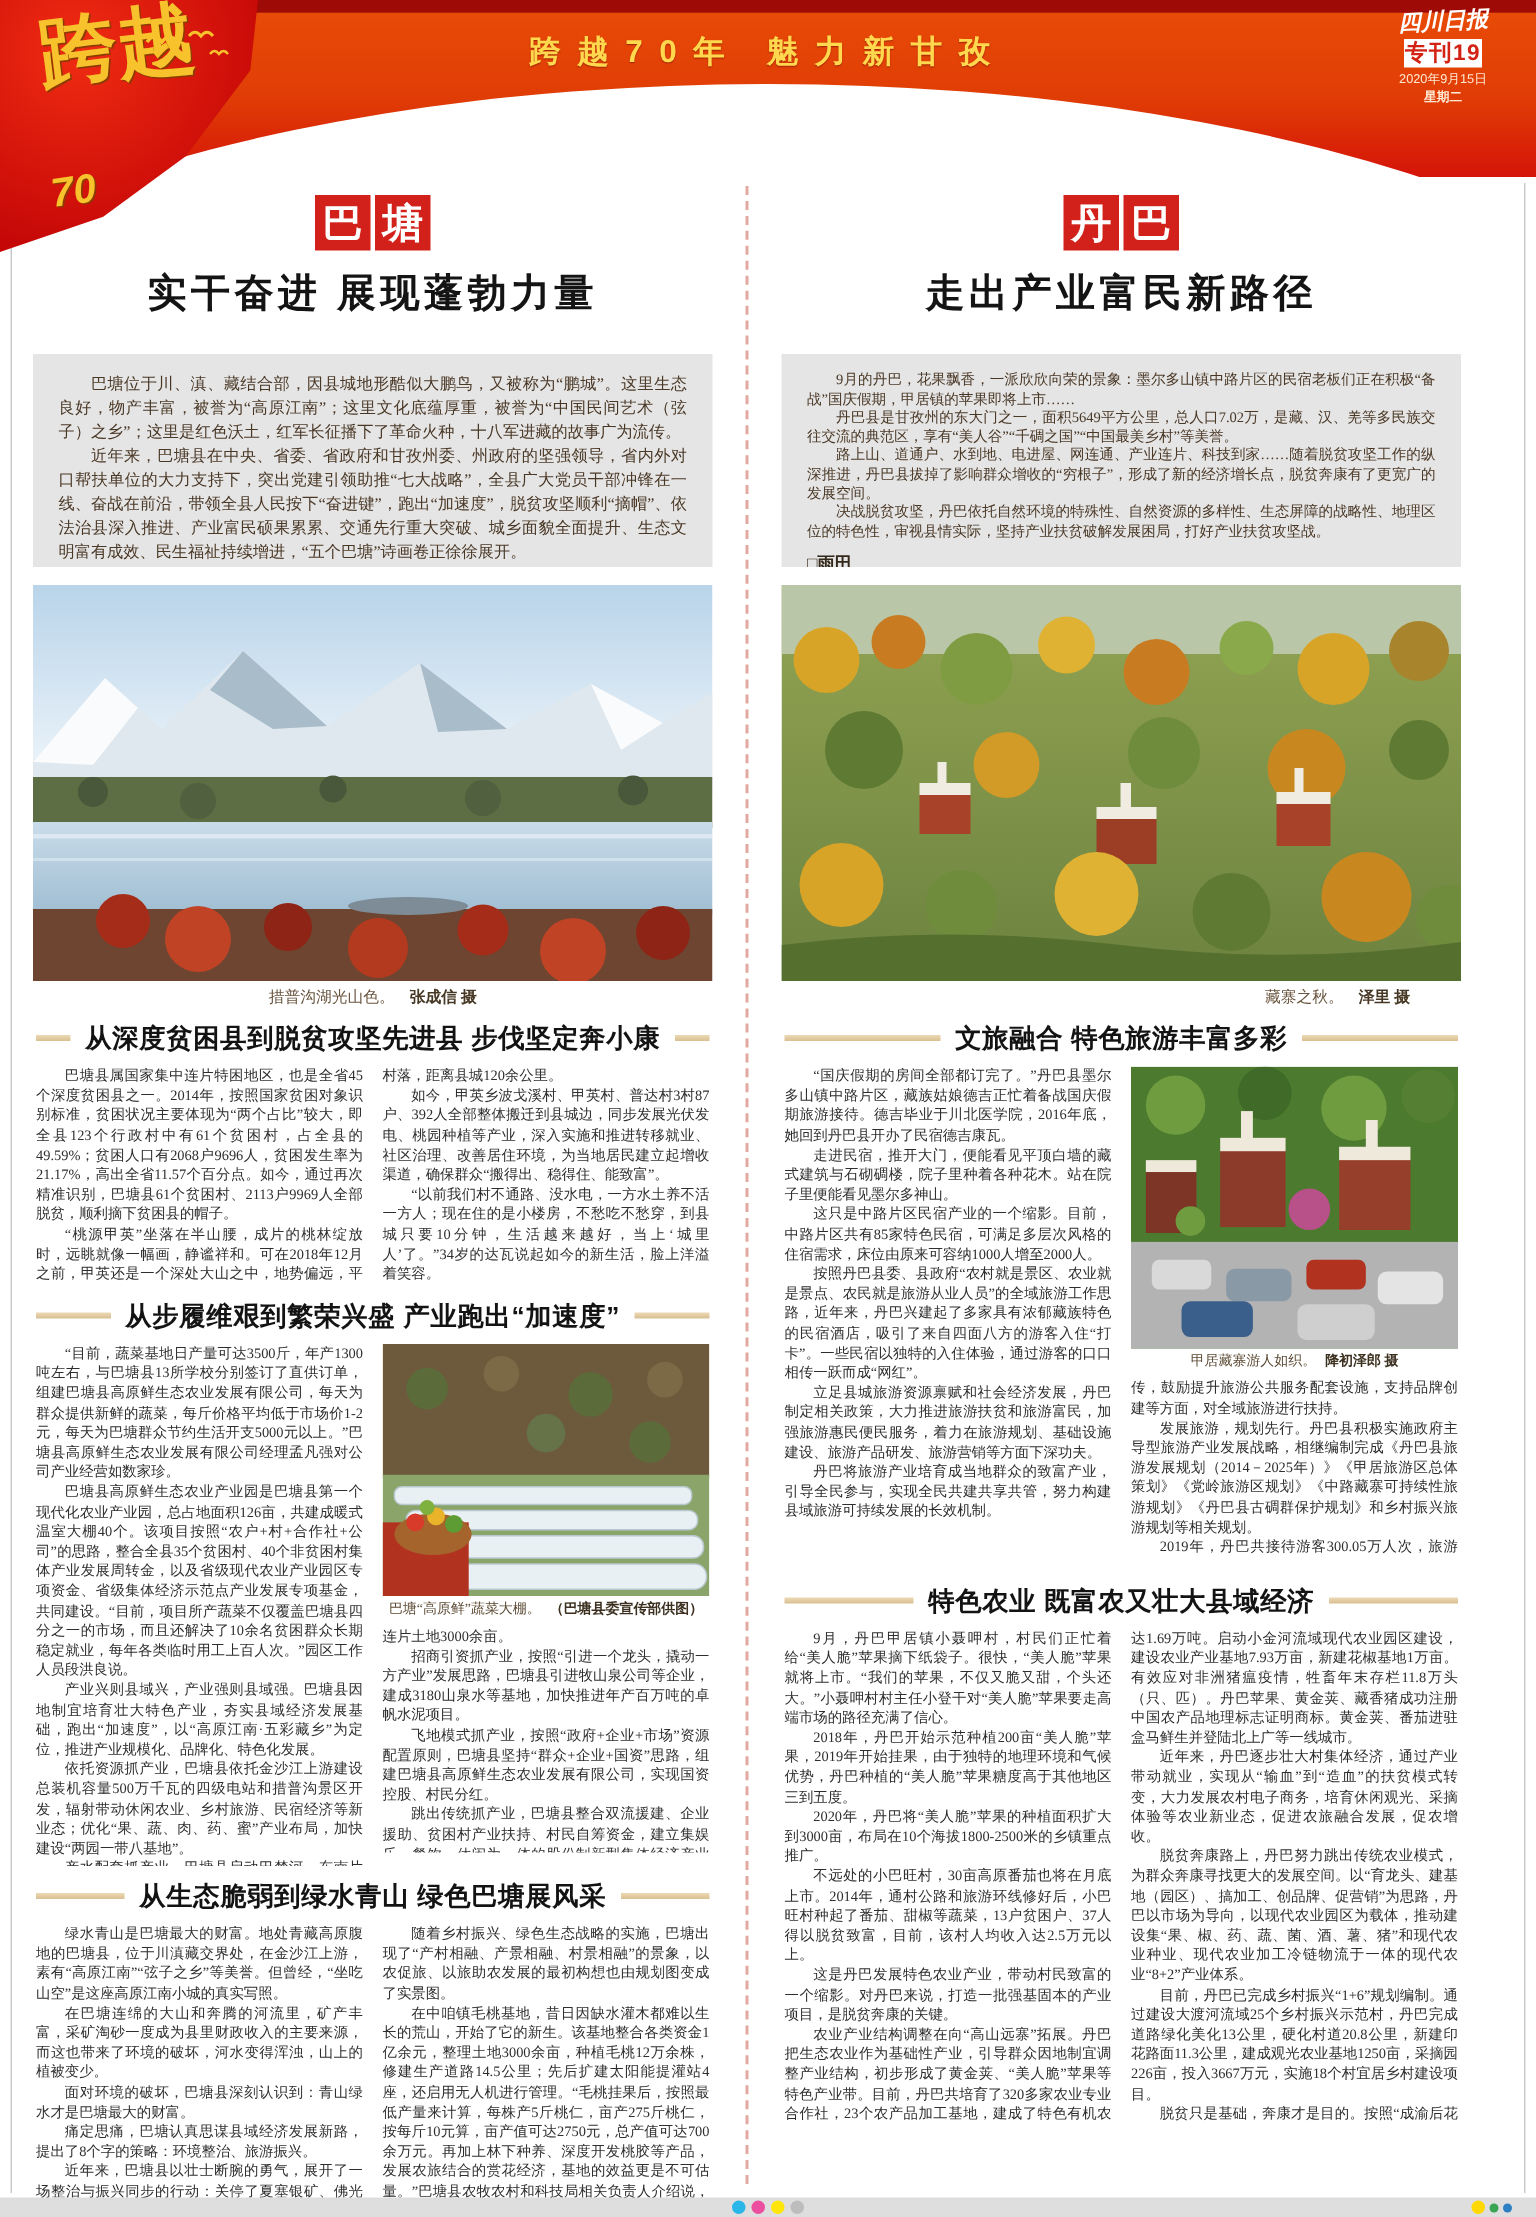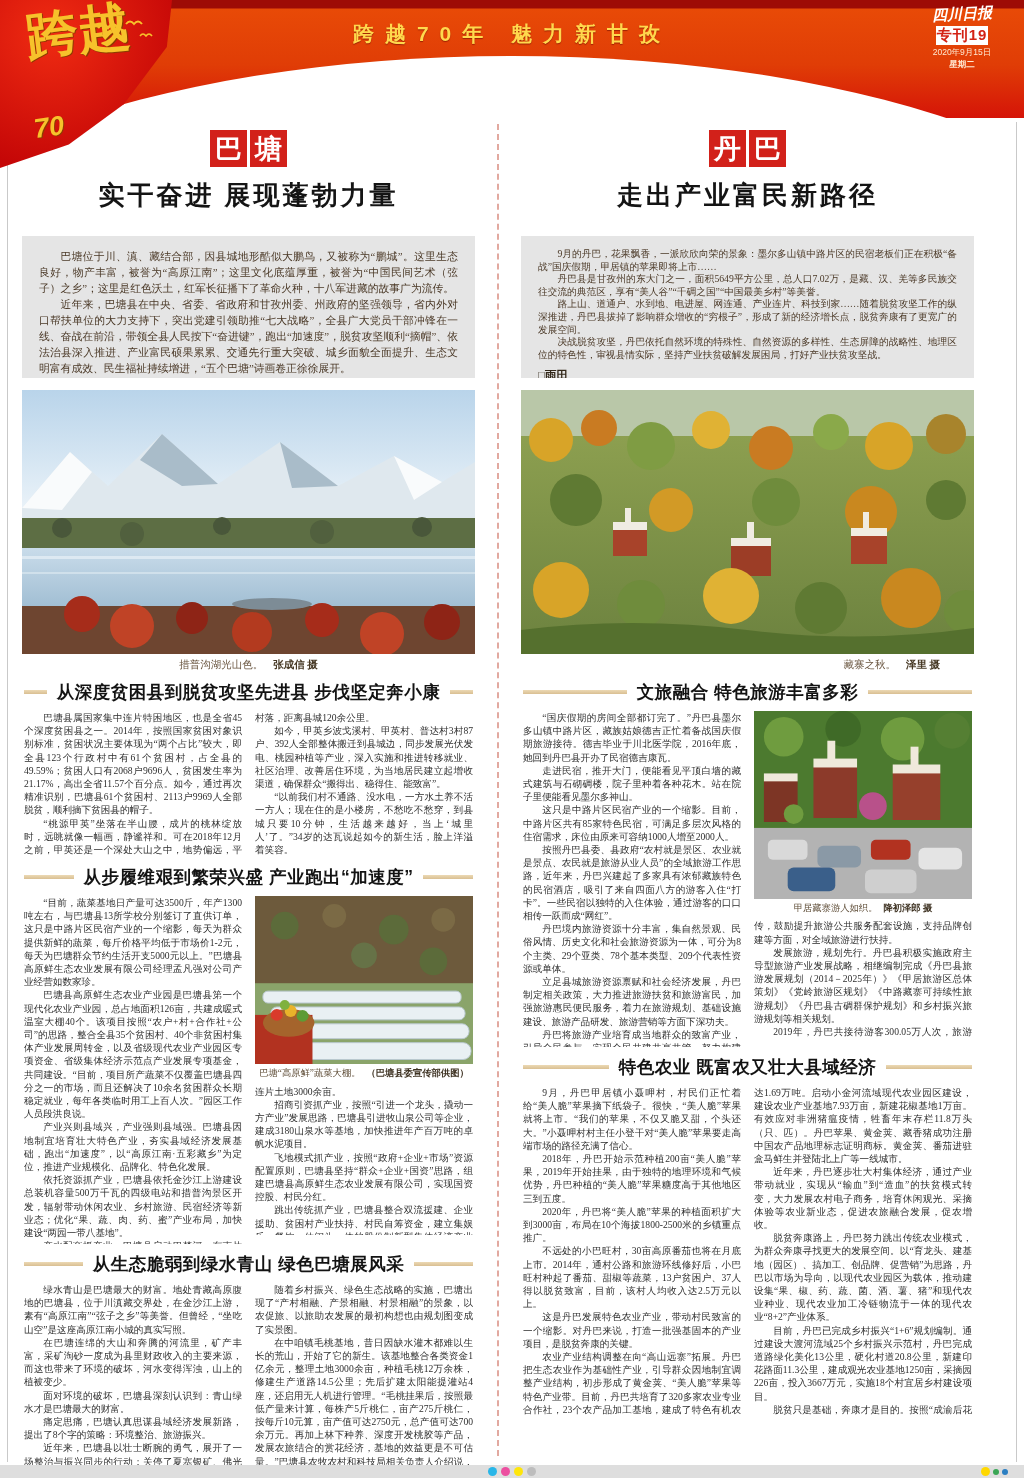--- a/index.html
+++ b/index.html
@@ -190,21 +190,21 @@
       </div>
 
       <div class="sec sB">
         <div class="sec-h">
           <span class="rule"></span>
           <h2>从步履维艰到繁荣兴盛  产业跑出“加速度”</h2>
           <span class="rule"></span>
         </div>
         <div class="cols">
           <div class="col sB-c1">
-              <p>“目前，蔬菜基地日产量可达3500斤，年产1300吨左右，与巴塘县13所学校分别签订了直供订单，这只是中路片区民宿产业的一个缩影，每天为群众提供新鲜的蔬菜，每斤价格平均低于市场价1-2元，每天为巴塘群众节约生活开支5000元以上。”巴塘县高原鲜生态农业发展有限公司经理孟凡强对公司产业经营如数家珍。</p>
+              <p>“目前，蔬菜基地日产量可达3500斤，年产1300吨左右，与巴塘县13所学校分别签订了直供订单，组建巴塘县高原鲜生态农业发展有限公司，每天为群众提供新鲜的蔬菜，每斤价格平均低于市场价1-2元，每天为巴塘群众节约生活开支5000元以上。”巴塘县高原鲜生态农业发展有限公司经理孟凡强对公司产业经营如数家珍。</p>
               <p>巴塘县高原鲜生态农业产业园是巴塘县第一个现代化农业产业园，总占地面积126亩，共建成暖式温室大棚40个。该项目按照“农户+村+合作社+公司”的思路，整合全县35个贫困村、40个非贫困村集体产业发展周转金，以及省级现代农业产业园区专项资金、省级集体经济示范点产业发展专项基金，共同建设。“目前，项目所产蔬菜不仅覆盖巴塘县四分之一的市场，而且还解决了10余名贫困群众长期稳定就业，每年各类临时用工上百人次。”园区工作人员段洪良说。</p>
               <p>产业兴则县域兴，产业强则县域强。巴塘县因地制宜培育壮大特色产业，夯实县域经济发展基础，跑出“加速度”，以“高原江南·五彩藏乡”为定位，推进产业规模化、品牌化、特色化发展。</p>
               <p>依托资源抓产业，巴塘县依托金沙江上游建设总装机容量500万千瓦的四级电站和措普沟景区开发，辐射带动休闲农业、乡村旅游、民宿经济等新业态；优化“果、蔬、肉、药、蜜”产业布局，加快建设“两园一带八基地”。</p>
               <p>产水配套抓产业，巴塘县启动巴楚河、东南片区和河西等重点水利工程前期工作，建成光伏提灌站2座，盘活</p>
             </div>
           <div class="col media-col sB-media">
             <svg viewBox="0 0 220 170" preserveAspectRatio="none">
               <rect width="220" height="90" fill="#6d5a3c"></rect>
               <circle cx="30" cy="30" r="14" fill="#5c6b3a"></circle>
                 <circle cx="80" cy="20" r="12" fill="#7b6a45"></circle>
@@ -334,21 +334,20 @@
           <span class="rule"></span>
           <h2>文旅融合  特色旅游丰富多彩</h2>
           <span class="rule"></span>
         </div>
         <div class="cols">
           <div class="col sR1-c1">
               <p>“国庆假期的房间全部都订完了。”丹巴县墨尔多山镇中路片区，藏族姑娘德吉正忙着备战国庆假期旅游接待。德吉毕业于川北医学院，2016年底，她回到丹巴县开办了民宿德吉康瓦。</p>
               <p>走进民宿，推开大门，便能看见平顶白墙的藏式建筑与石砌碉楼，院子里种着各种花木。站在院子里便能看见墨尔多神山。</p>
               <p>这只是中路片区民宿产业的一个缩影。目前，中路片区共有85家特色民宿，可满足多层次风格的住宿需求，床位由原来可容纳1000人增至2000人。</p>
               <p>按照丹巴县委、县政府“农村就是景区、农业就是景点、农民就是旅游从业人员”的全域旅游工作思路，近年来，丹巴兴建起了多家具有浓郁藏族特色的民宿酒店，吸引了来自四面八方的游客入住“打卡”。一些民宿以独特的入住体验，通过游客的口口相传一跃而成“网红”。</p>
-              <p>丹巴境内旅游资源十分丰富，集自然景观、民俗风情、历史文化和社会旅游资源为一体，可分为8个主类、29个亚类、78个基本类型、209个代表性资源或单体。</p>
               <p>立足县城旅游资源禀赋和社会经济发展，丹巴制定相关政策，大力推进旅游扶贫和旅游富民，加强旅游惠民便民服务，着力在旅游规划、基础设施建设、旅游产品研发、旅游营销等方面下深功夫。</p>
               <p>丹巴将旅游产业培育成当地群众的致富产业，引导全民参与，实现全民共建共享共管，努力构建县域旅游可持续发展的长效机制。</p>
             </div>
           <div class="col media-col sR1-media">
             <svg viewBox="0 0 220 190" preserveAspectRatio="none">
               <rect width="220" height="190" fill="#4c7a2f"></rect>
               <circle cx="30" cy="26" r="20" fill="#6f9c3f"></circle>
                 <circle cx="90" cy="18" r="18" fill="#3f6a27"></circle>
               <circle cx="150" cy="28" r="22" fill="#6f9c3f"></circle>
                 <circle cx="200" cy="20" r="18" fill="#557f33"></circle>

